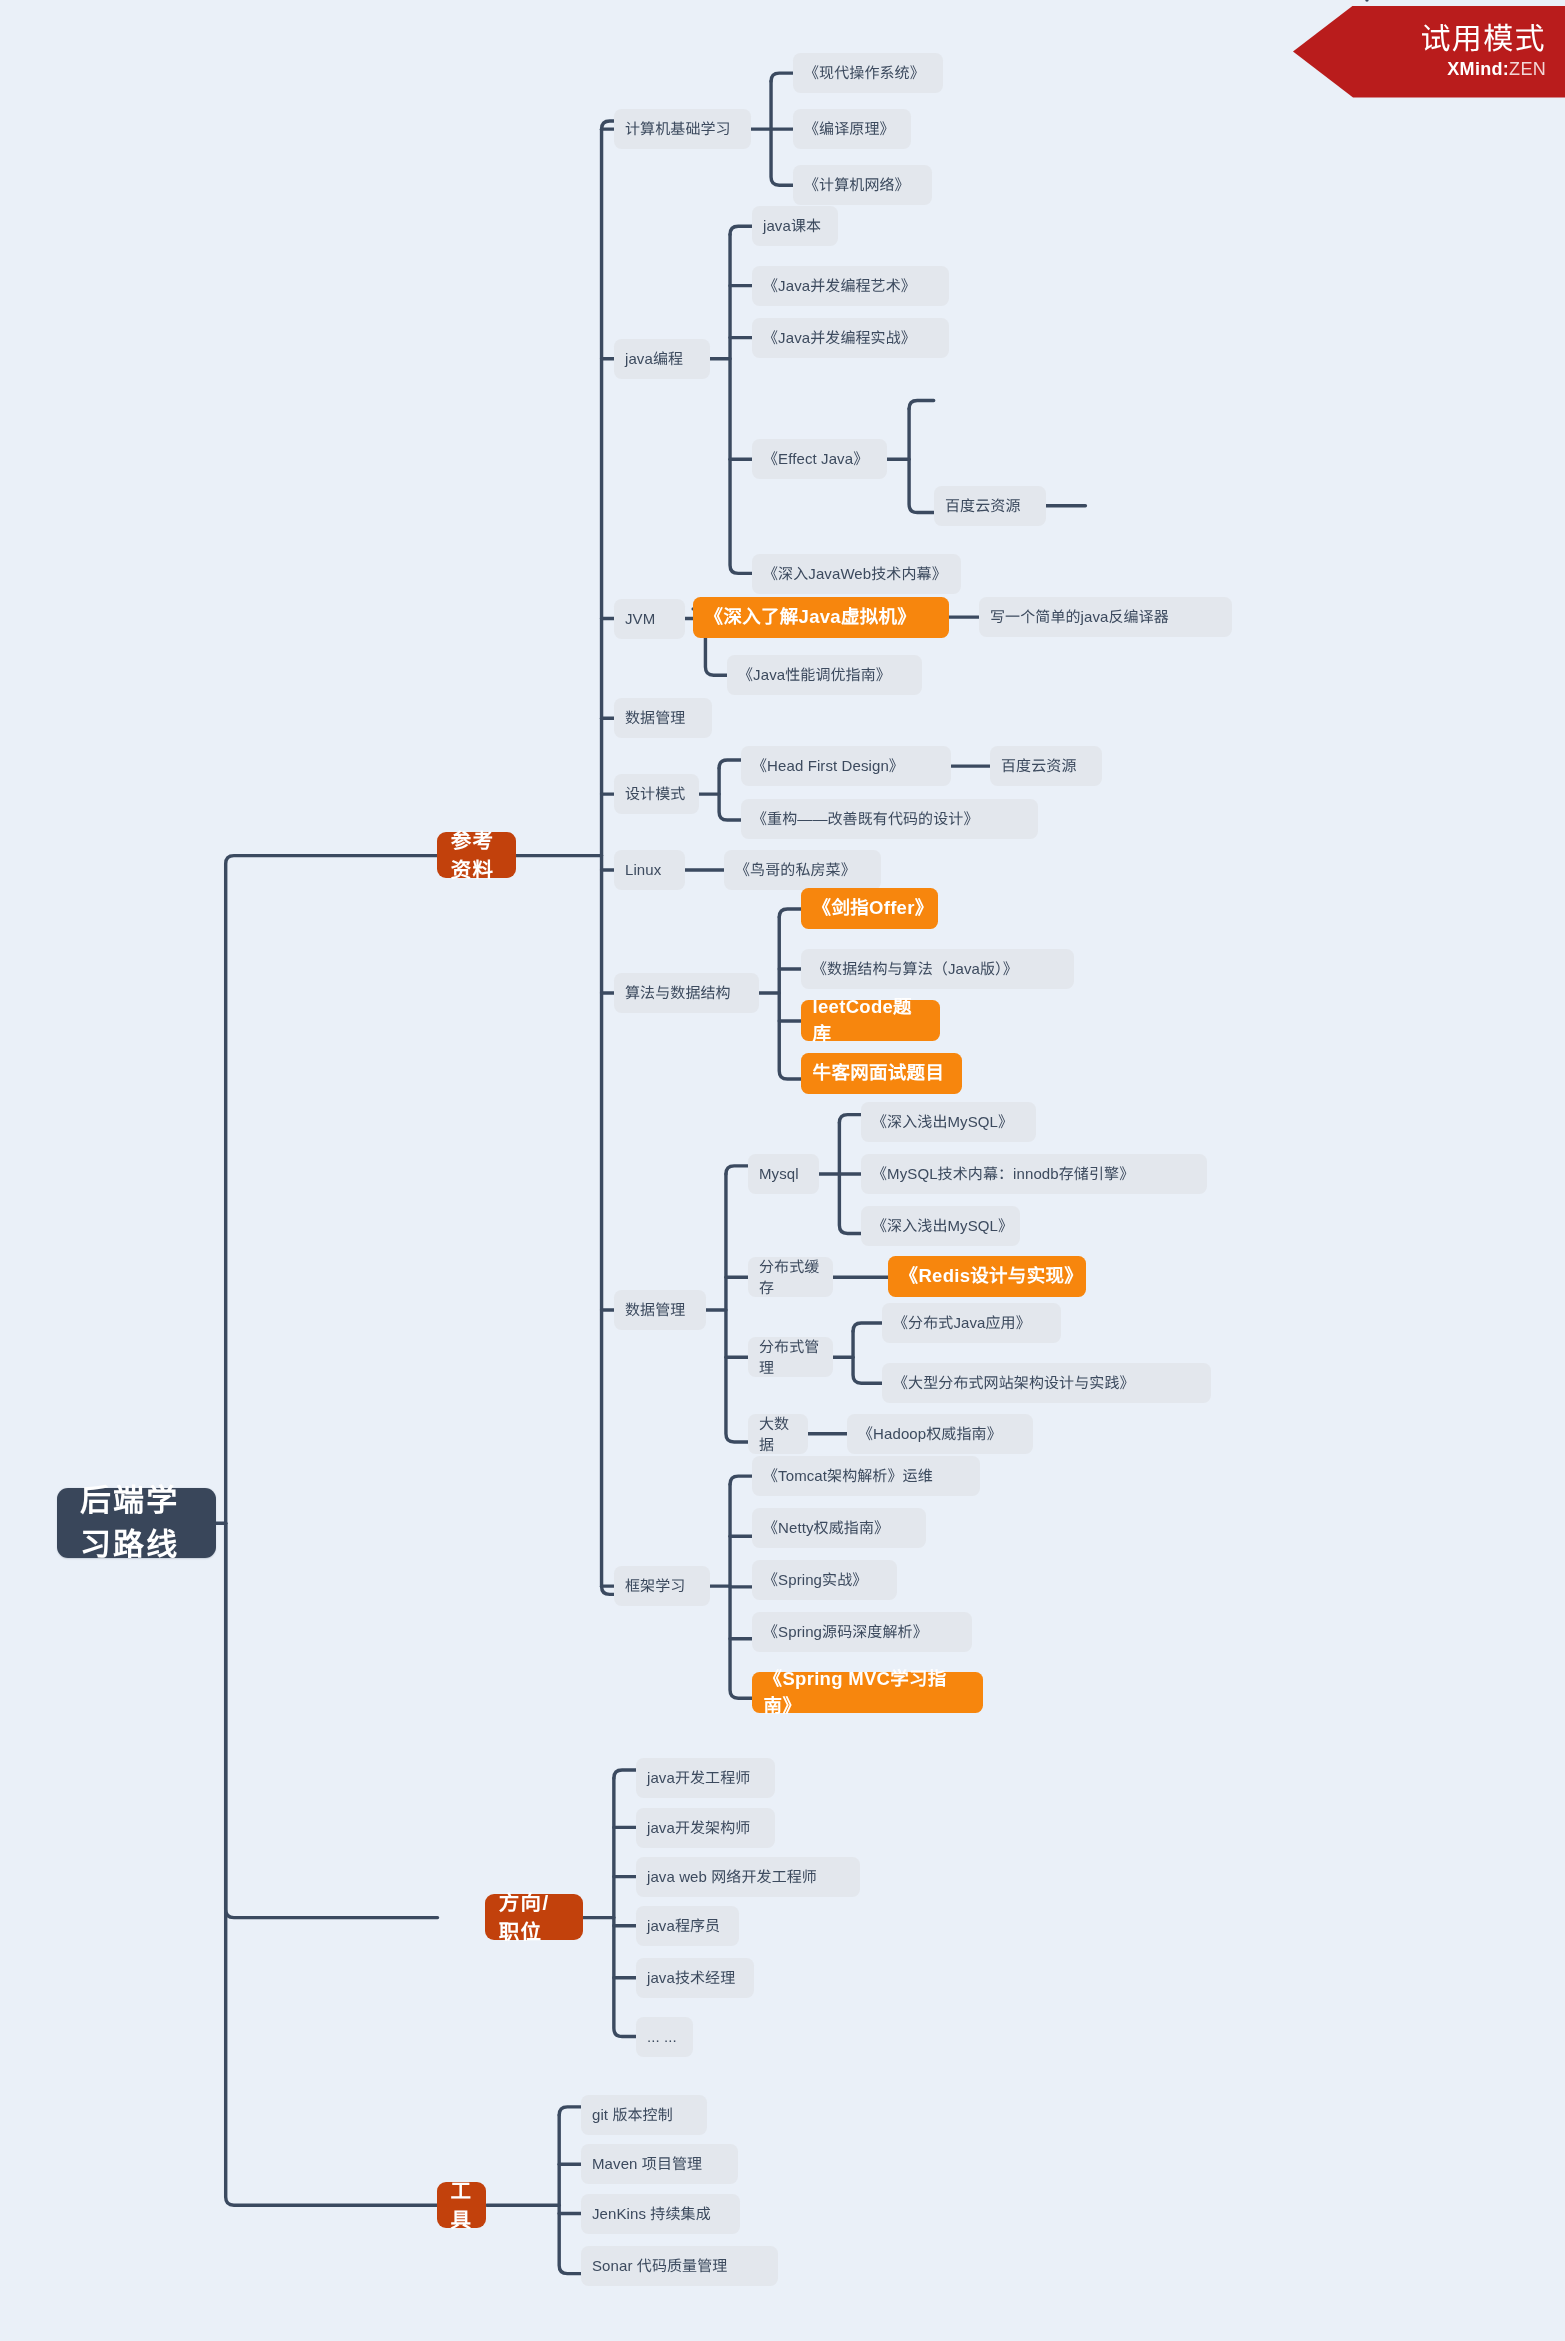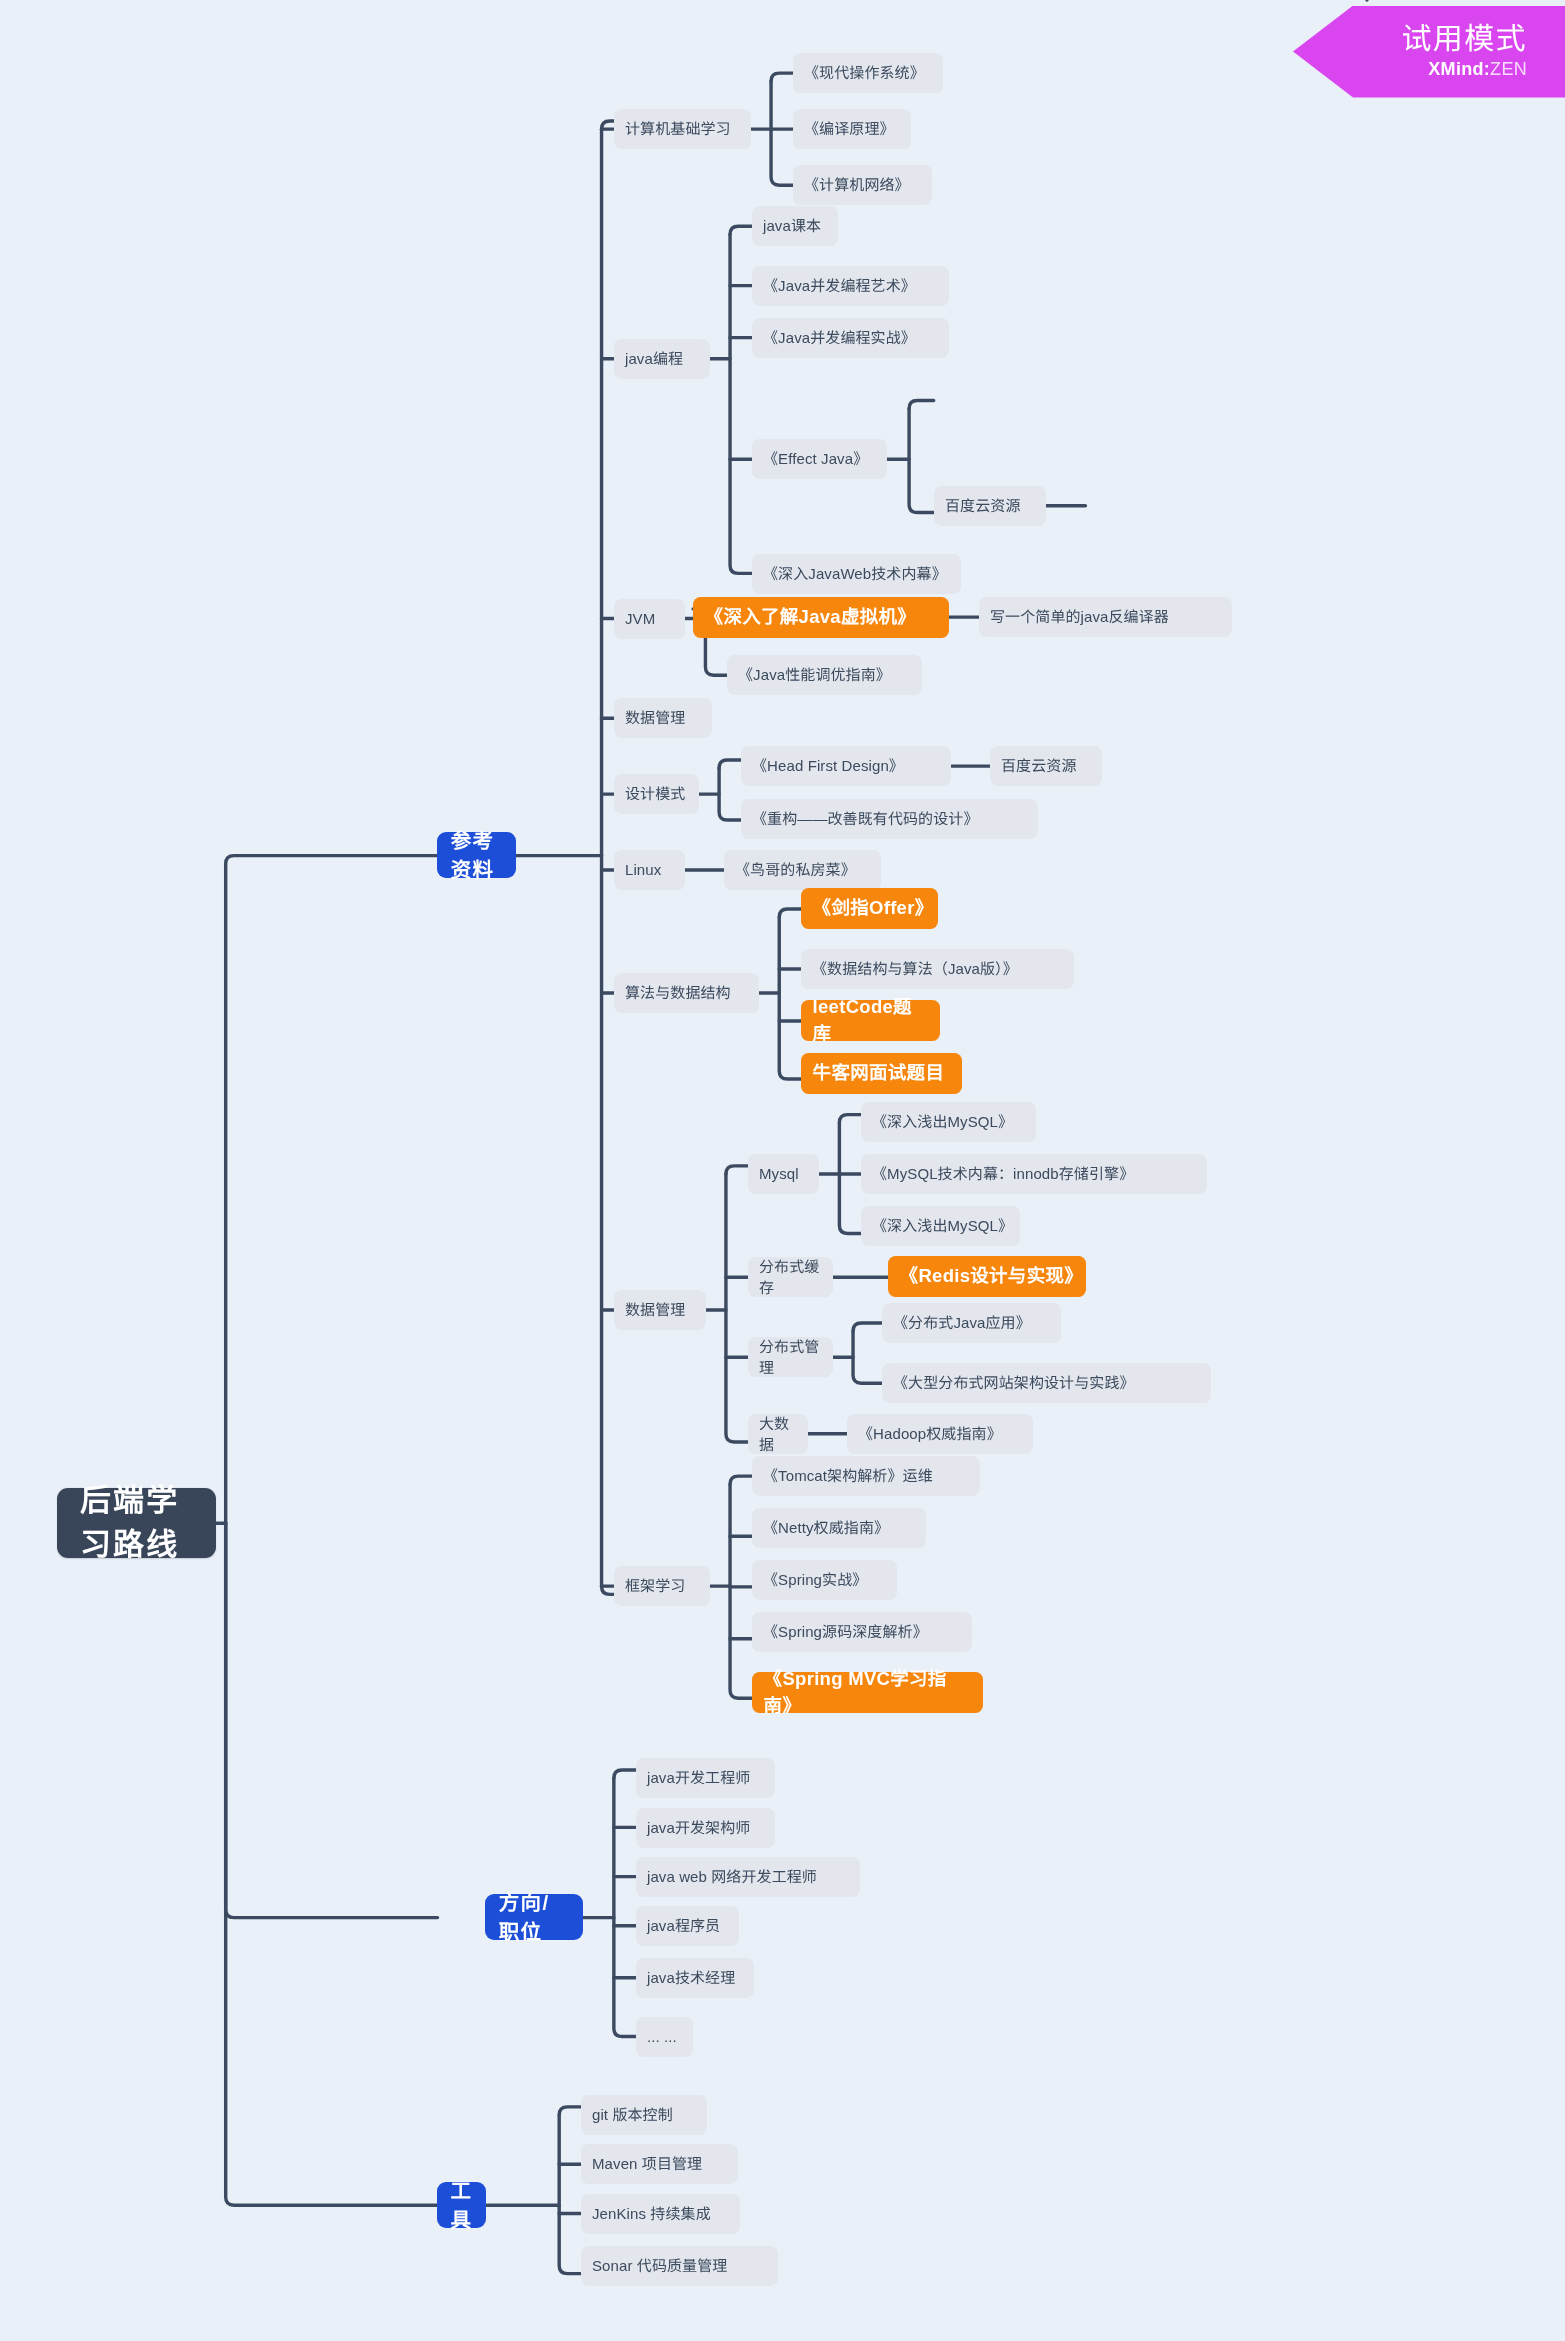--- a/index.html
+++ b/index.html
@@ -30,21 +30,21 @@
     color:#ffffff;
     font-weight:bold;
     font-size:31px;
     border-radius:11px;
     padding:0 23px;
     letter-spacing:2.1px;
     box-shadow:0 0.7px 1.4px rgba(40,55,75,.18);
   }
   
   .n-branch{
-    background:#1d4ed8;
+    background:#c2410c;
     color:#ffffff;
     font-weight:bold;
     font-size:20.5px;
     border-radius:9px;
     padding:0 13.7px;
     letter-spacing:1.4px;
   }
   
   .n-topic{
     background:#e3e7ed;
@@ -63,27 +63,27 @@
     border-radius:7.5px;
     letter-spacing:0.3px;
   }
   .n-multi{align-items:center;}
 
   
   #trial{
     position:absolute;
     right:0px;top:5.5px;
     width:273px;height:92px;
-    background:#d946ef;
+    background:#b91c1c;
     color:#ffffff;
     clip-path:polygon(22% 0%, 100% 0%, 100% 100%, 22% 100%, 0% 50%);
     border-top-left-radius:2.7px;
     display:flex;flex-direction:column;
     align-items:flex-end;justify-content:center;
-    padding-right:39px;
+    padding-right:20px;
     box-sizing:border-box;
   }
   #trial .t1{font-size:30px;letter-spacing:1.4px;line-height:1.05;}
   #trial .t2{font-size:18px;margin-top:4.1px;letter-spacing:0.3px;}
   #trial .t2 b{font-weight:bold;}
   #trial .t2 i{font-style:normal;opacity:.82;}
 </style>
 </head>
 <body>
 

